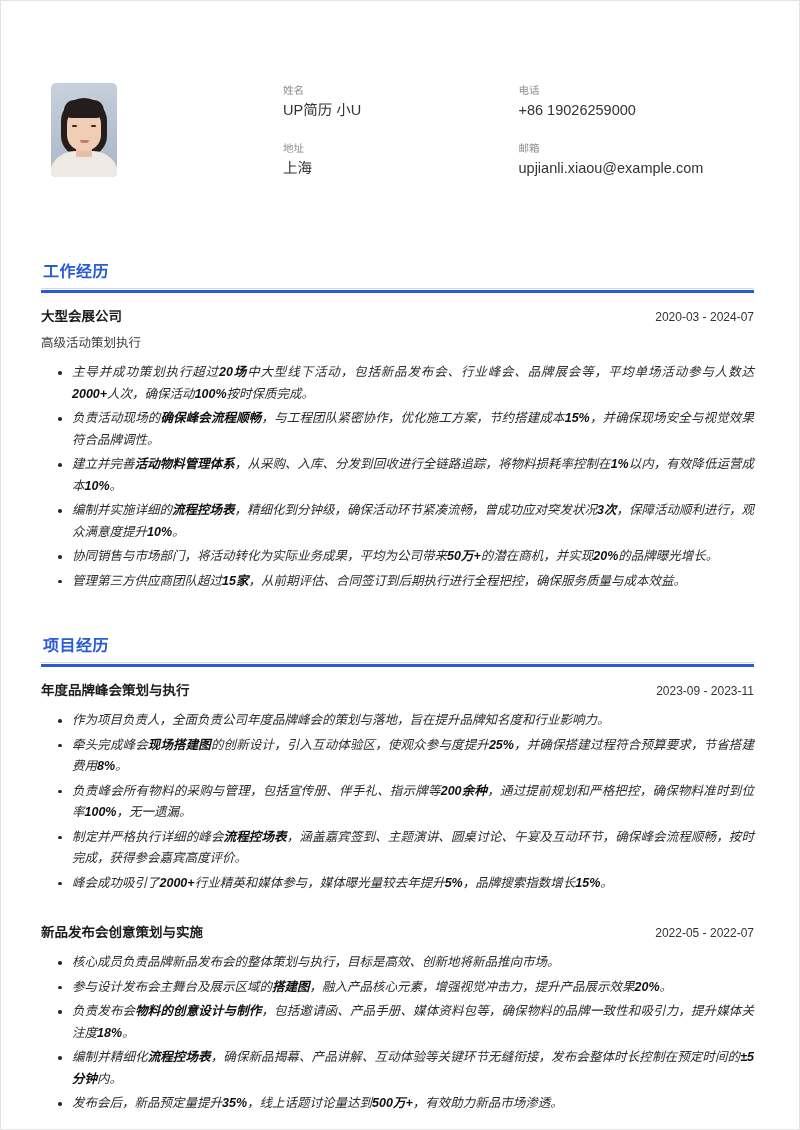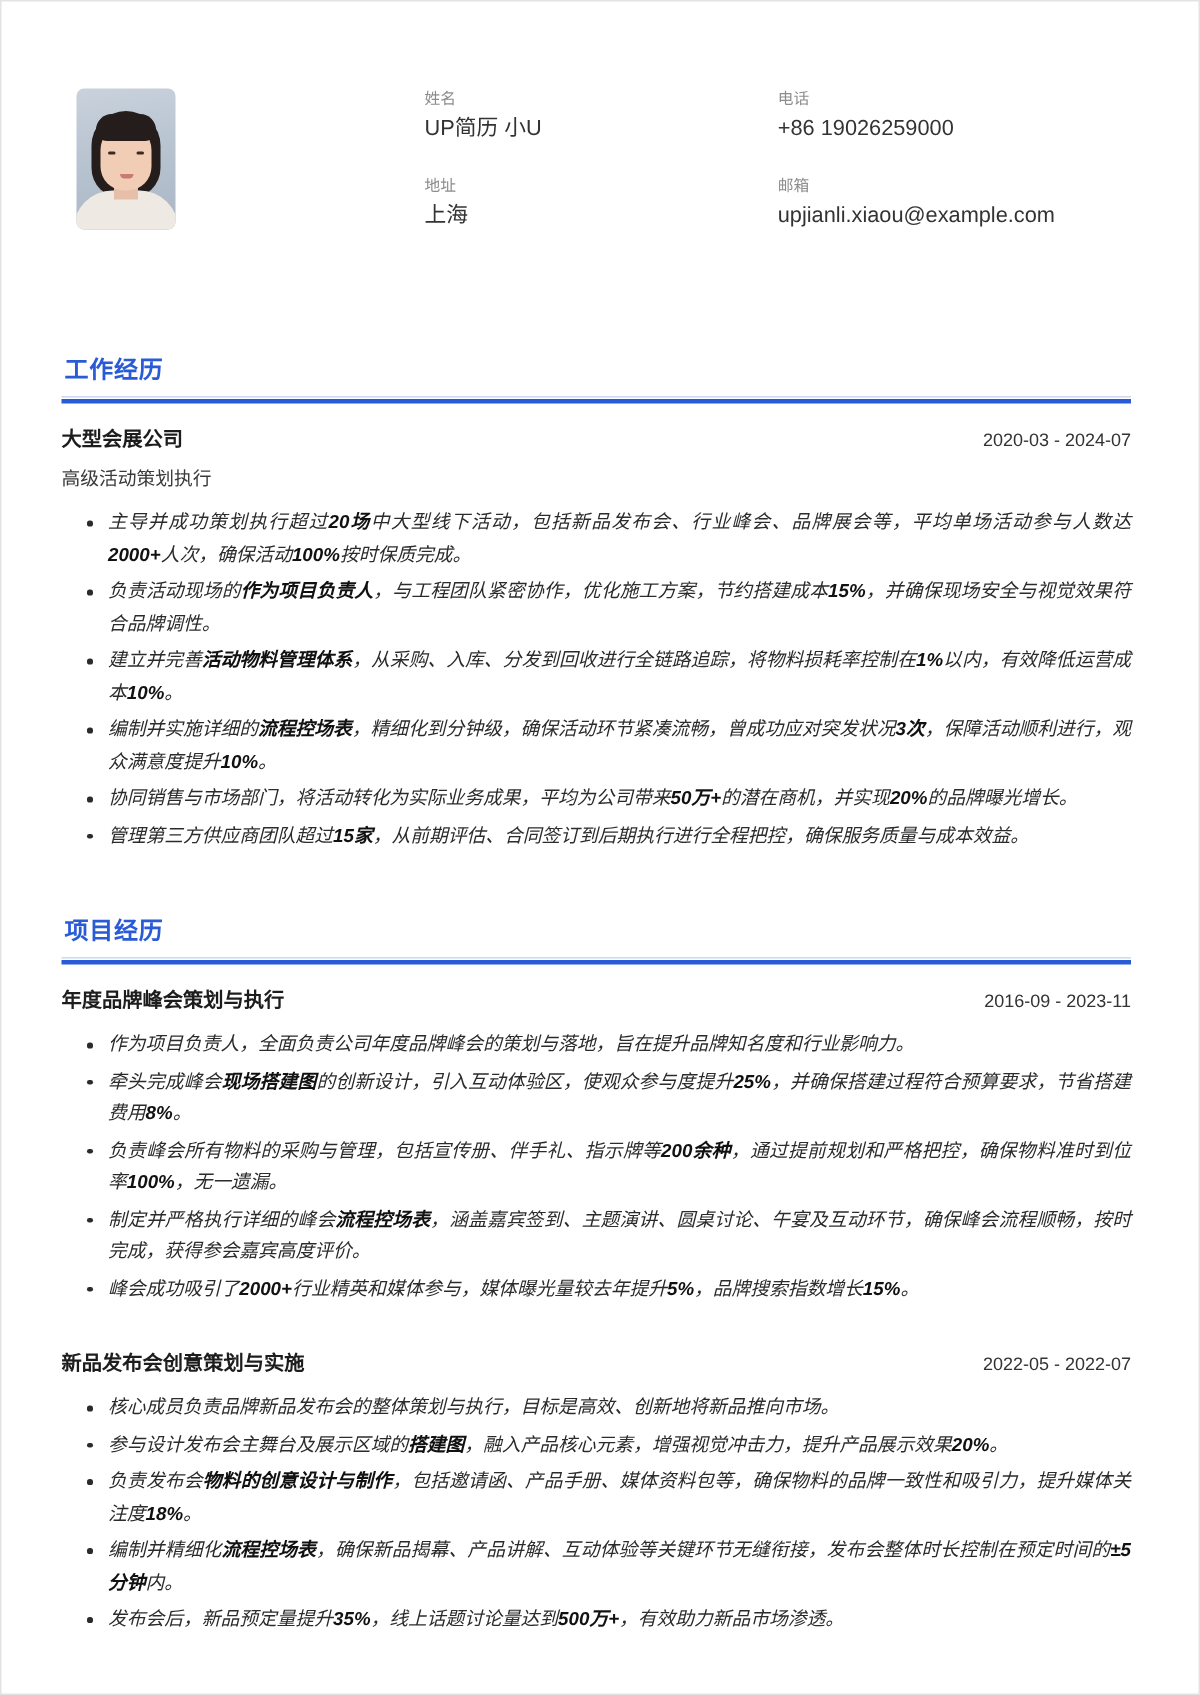--- a/index.html
+++ b/index.html
@@ -20,21 +20,21 @@
     background: #ffffff;
     border: 1px solid #e3e3e3;
     box-sizing: border-box;
     overflow: hidden;
   }
 
   
   .header {
     display: flex;
     align-items: flex-start;
-    padding: 58px 45px 0 50px;
+    padding: 82px 45px 0 50px;
     box-sizing: border-box;
   }
   .photo-wrap {
     width: 66px;
     flex: 0 0 66px;
   }
   .photo {
     width: 66px;
     height: 94px;
     border-radius: 5px;
@@ -262,42 +262,42 @@
     </div>
 
     <div class="entry">
       <div class="entry-head">
         <div class="entry-org">大型会展公司</div>
         <div class="entry-date">2020-03 - 2024-07</div>
       </div>
       <div class="entry-role">高级活动策划执行</div>
       <ul class="bullets">
           <li>主导并成功策划执行超过<b>20场</b>中大型线下活动，包括新品发布会、行业峰会、品牌展会等，平均单场活动参与人数达<b>2000+</b>人次，确保活动<b>100%</b>按时保质完成。</li>
-          <li>负责活动现场的<b>作为项目负责人</b>，与工程团队紧密协作，优化施工方案，节约搭建成本<b>15%</b>，并确保现场安全与视觉效果符合品牌调性。</li>
+          <li>负责活动现场的<b>确保峰会流程顺畅</b>，与工程团队紧密协作，优化施工方案，节约搭建成本<b>15%</b>，并确保现场安全与视觉效果符合品牌调性。</li>
           <li>建立并完善<b>活动物料管理体系</b>，从采购、入库、分发到回收进行全链路追踪，将物料损耗率控制在<b>1%</b>以内，有效降低运营成本<b>10%</b>。</li>
           <li>编制并实施详细的<b>流程控场表</b>，精细化到分钟级，确保活动环节紧凑流畅，曾成功应对突发状况<b>3次</b>，保障活动顺利进行，观众满意度提升<b>10%</b>。</li>
           <li>协同销售与市场部门，将活动转化为实际业务成果，平均为公司带来<b>50万+</b>的潜在商机，并实现<b>20%</b>的品牌曝光增长。</li>
           <li>管理第三方供应商团队超过<b>15家</b>，从前期评估、合同签订到后期执行进行全程把控，确保服务质量与成本效益。</li>
         </ul>
     </div>
   </div>
 
   <div class="gap-work"></div>
 
   <div class="section">
     <div class="section-title">项目经历</div>
     <div class="section-rule">
       <div class="thin"></div>
       <div class="thick"></div>
     </div>
 
     <div class="entry">
       <div class="entry-head">
         <div class="entry-org">年度品牌峰会策划与执行</div>
-        <div class="entry-date">2016-09 - 2023-11</div>
+        <div class="entry-date">2023-09 - 2023-11</div>
       </div>
       <ul class="bullets">
           <li>作为项目负责人，全面负责公司年度品牌峰会的策划与落地，旨在提升品牌知名度和行业影响力。</li>
           <li>牵头完成峰会<b>现场搭建图</b>的创新设计，引入互动体验区，使观众参与度提升<b>25%</b>，并确保搭建过程符合预算要求，节省搭建费用<b>8%</b>。</li>
           <li>负责峰会所有物料的采购与管理，包括宣传册、伴手礼、指示牌等<b>200余种</b>，通过提前规划和严格把控，确保物料准时到位率<b>100%</b>，无一遗漏。</li>
           <li>制定并严格执行详细的峰会<b>流程控场表</b>，涵盖嘉宾签到、主题演讲、圆桌讨论、午宴及互动环节，确保峰会流程顺畅，按时完成，获得参会嘉宾高度评价。</li>
           <li>峰会成功吸引了<b>2000+</b>行业精英和媒体参与，媒体曝光量较去年提升<b>5%</b>，品牌搜索指数增长<b>15%</b>。</li>
         </ul>
     </div>
 

